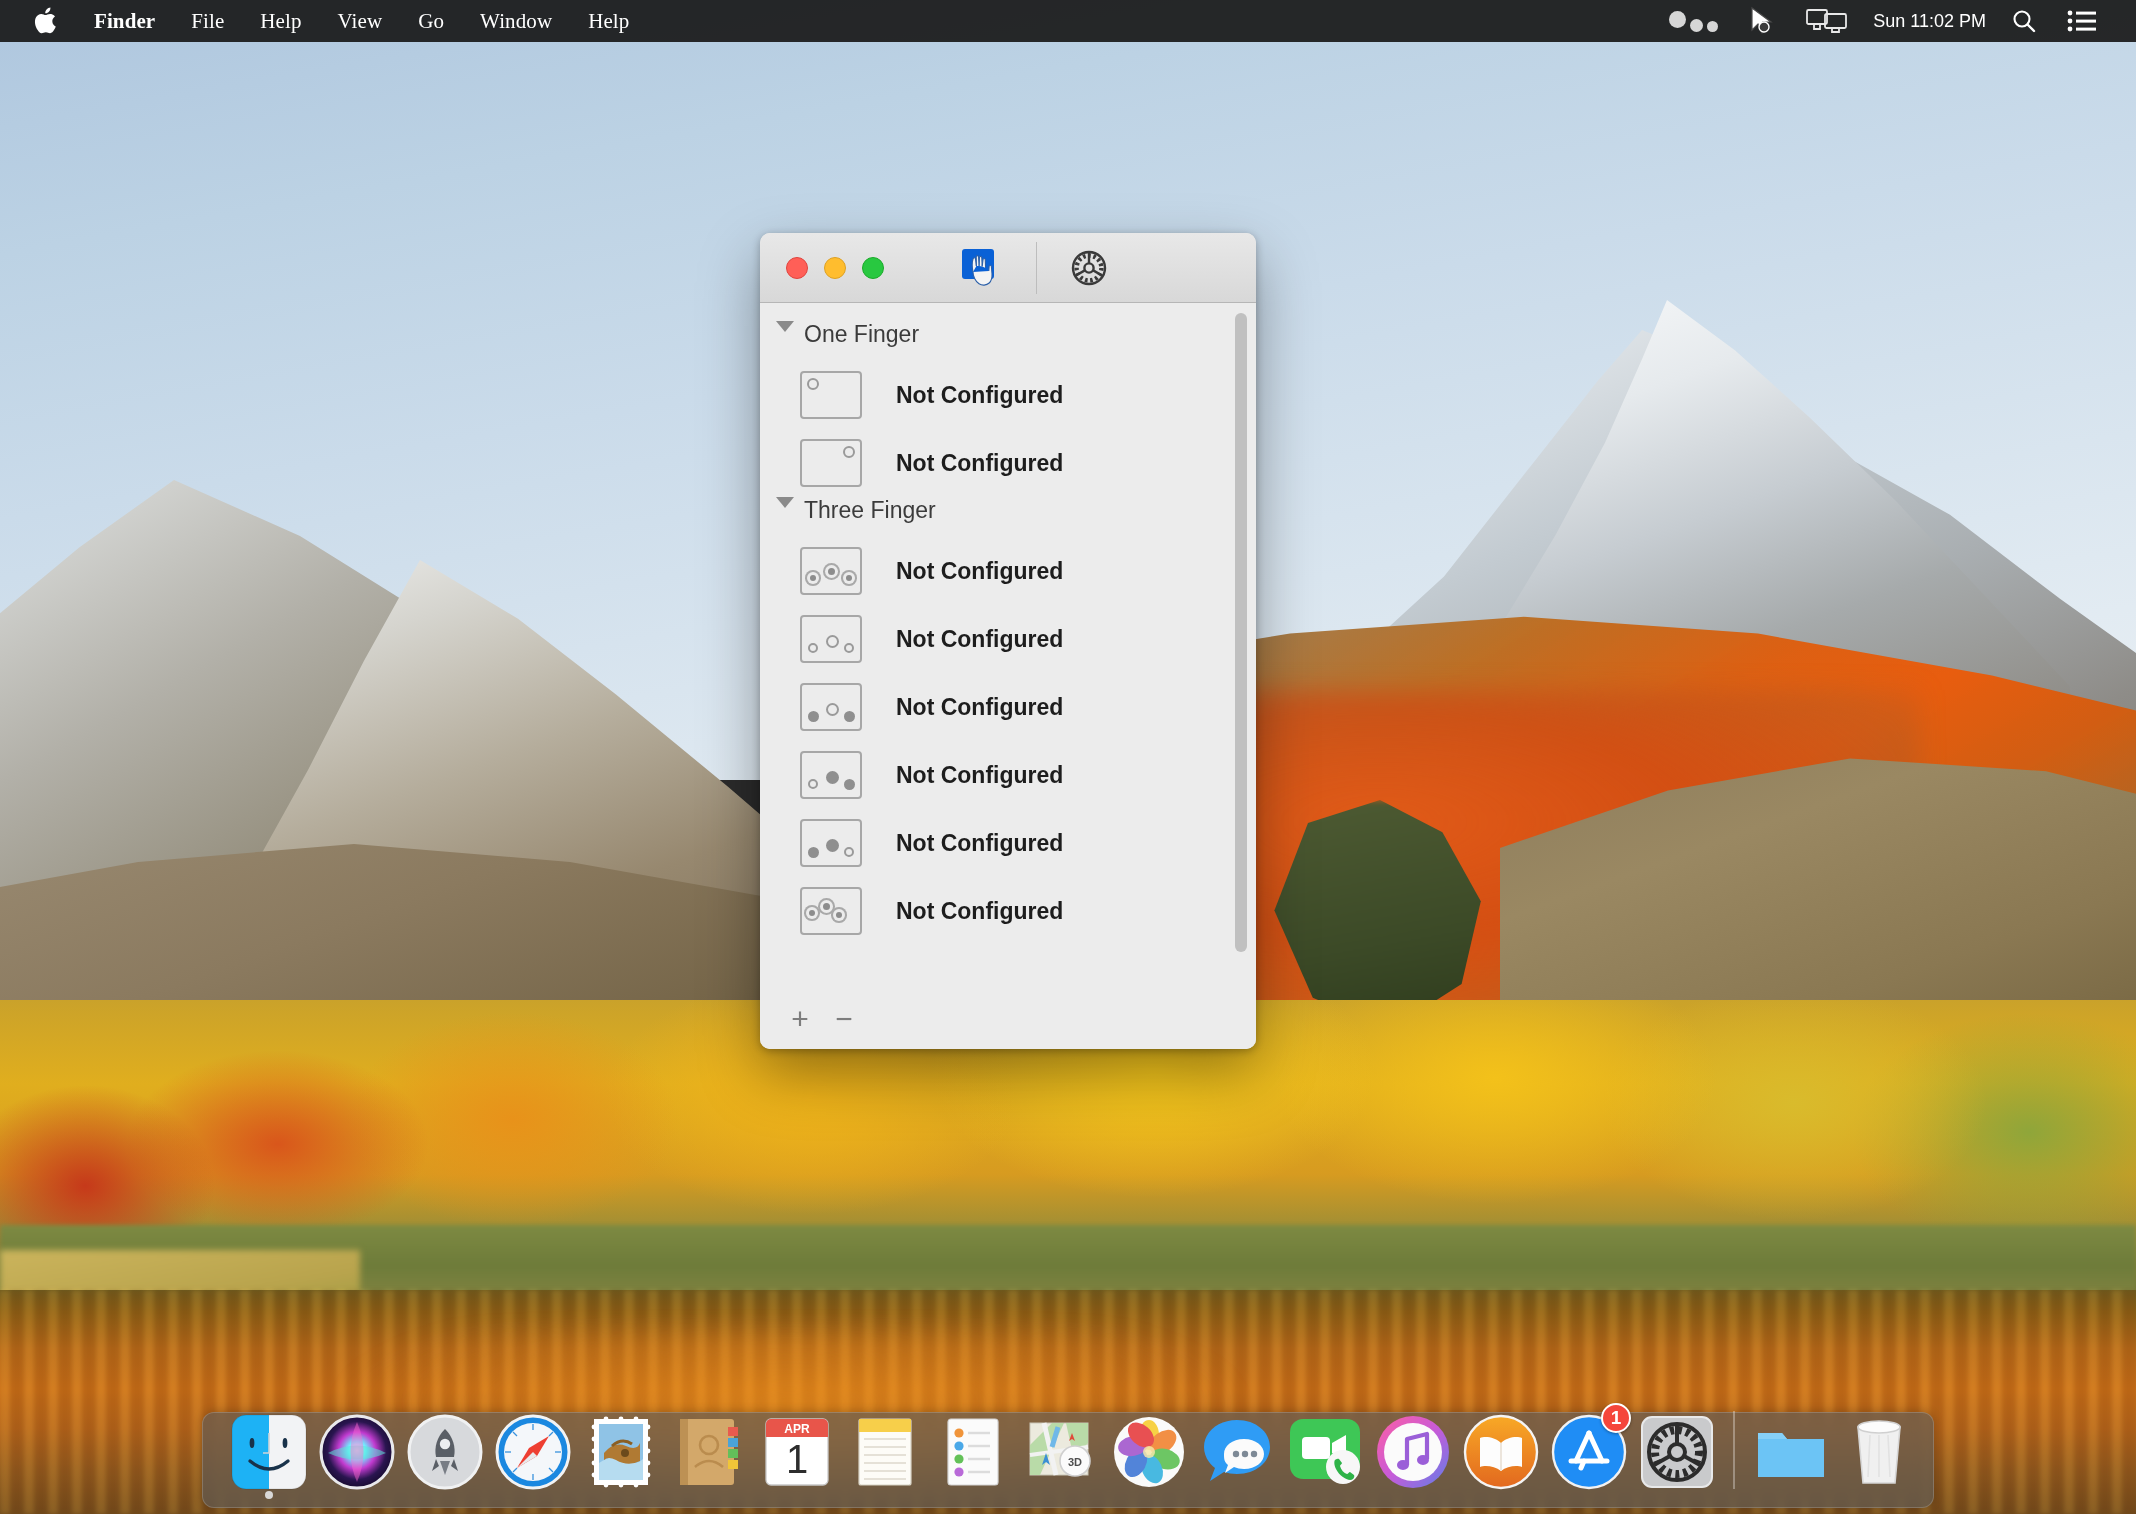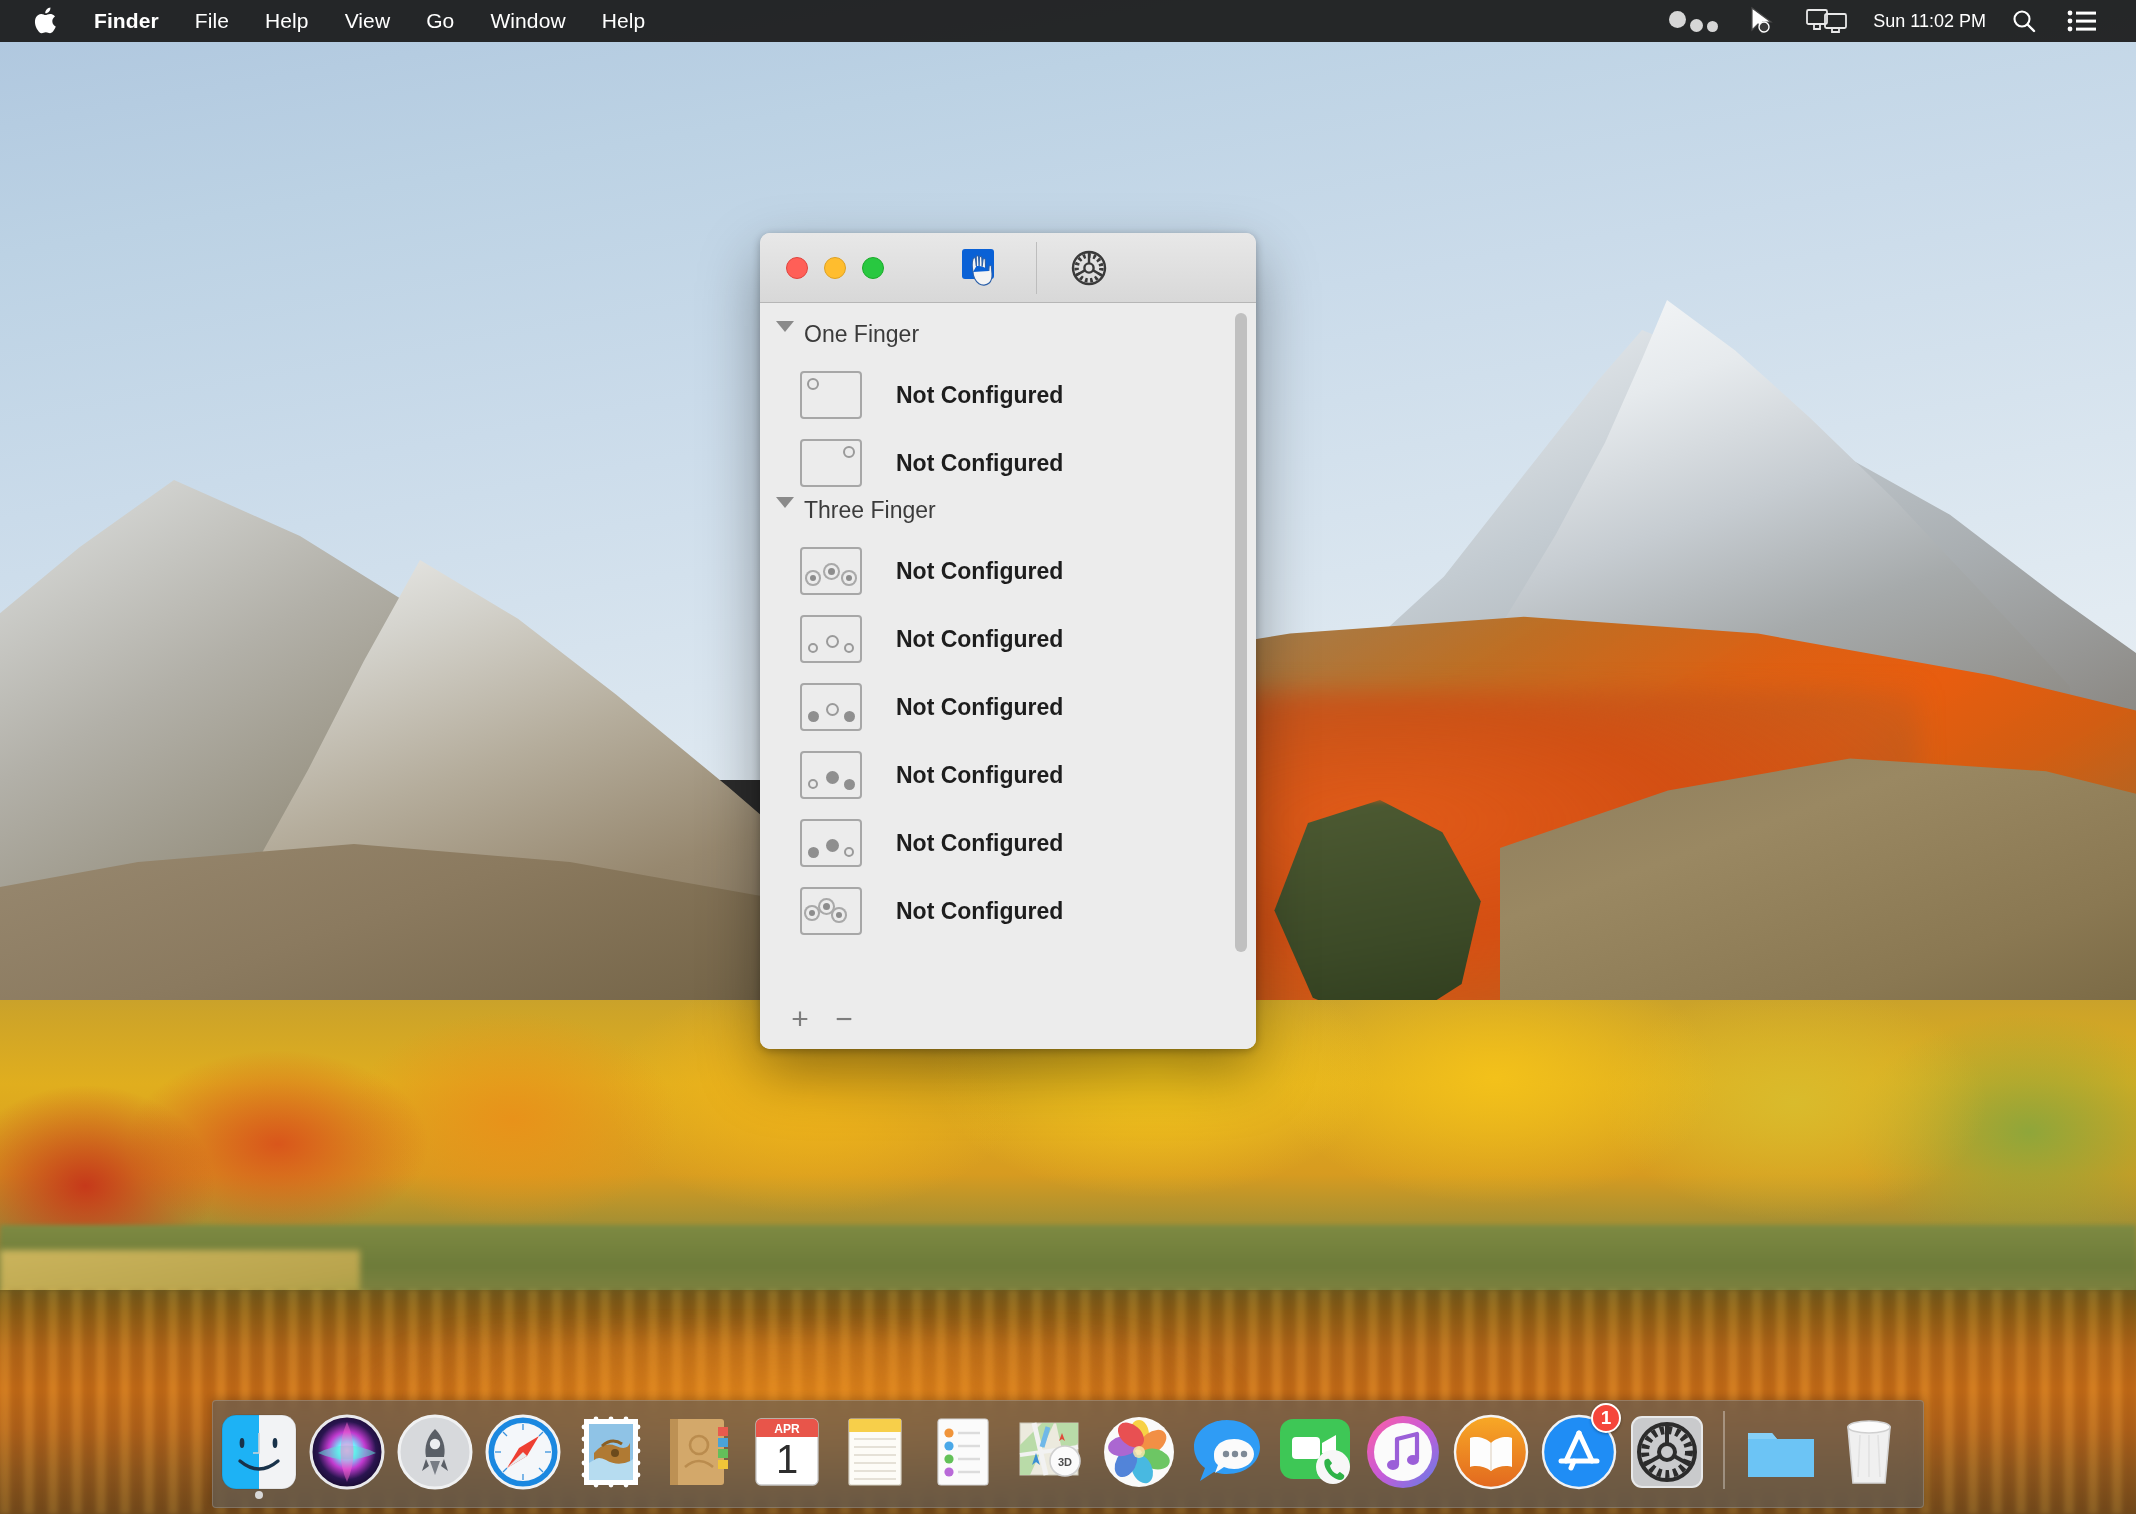--- a/index.html
+++ b/index.html
@@ -113,21 +113,21 @@
   }
 
   
   #menubar {
     position:absolute; left:0; top:0; width:2136px; height:42px;
     background:rgba(24,24,24,0.92);
     display:flex; align-items:center;
     color:#fff;
     z-index:50;
   }
-  #menubar .mb-left { display:flex; align-items:center; }
+  #menubar .mb-left { display:flex; align-items:center;font-family:Liberation Serif, serif; }
   .mb-apple {
     width:38px; height:42px; display:flex; align-items:center; justify-content:center;
     margin-left:26px; margin-right:12px;
   }
   .mb-item {
     font-size:21px; padding:0 18px; line-height:42px; white-space:nowrap;
     letter-spacing:0.1px;
   }
   .mb-item.bold { font-weight:bold; }
   #menubar .mb-right { margin-left:auto; display:flex; align-items:center; padding-right:24px; }
@@ -216,25 +216,25 @@
     display:flex; align-items:center; padding-left:22px; gap:8px;
   }
   .bb-btn {
     width:36px; height:36px; display:flex; align-items:center; justify-content:center;
     color:#7d7d7d; font-size:30px; line-height:1;
   }
 
   
   #dock {
     position:absolute; left:50%; transform:translateX(-50%);
-    bottom:6px; height:108px;
+    bottom:6px; height:96px;
     background:rgba(90,90,90,0.62);
     border:1px solid rgba(255,255,255,0.18);
-    border-radius:4px;
-    display:flex; align-items:flex-end; padding:8px 10px 6px 2px;
+    border-radius:12px;
+    display:flex; align-items:flex-end; padding:8px 10px 6px 22px;
     z-index:60;
     backdrop-filter:blur(12px);
     box-shadow:0 -1px 10px rgba(0,0,0,0.2);
   }
   .dock-item {
     width:88px; height:96px; position:relative;
     display:flex; align-items:flex-end; justify-content:center;
     padding-bottom:10px;
   }
   .dock-icon { width:78px; height:78px; position:relative; display:block; }

